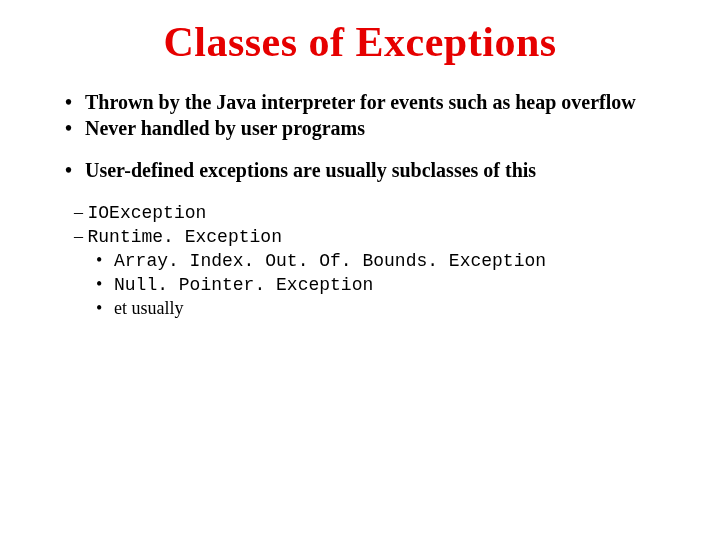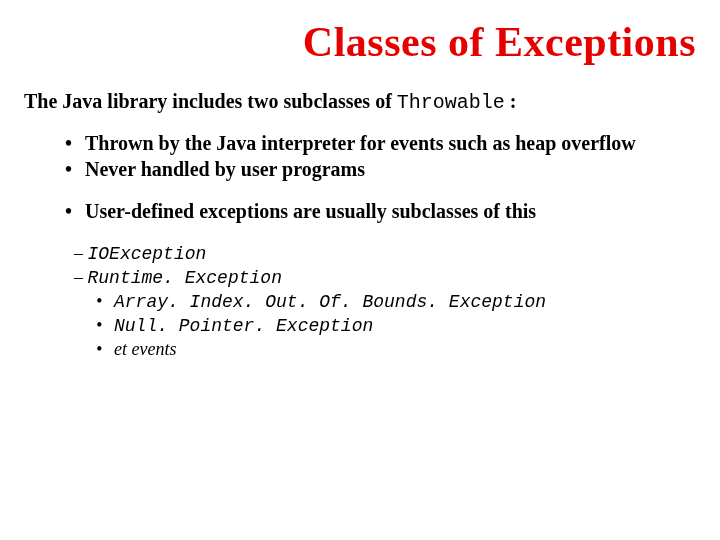--- a/index.html
+++ b/index.html
@@ -13,21 +13,21 @@
     overflow: hidden;
     box-sizing: border-box;
   }
   .slide {
     padding: 12px 24px 0 24px;
   }
   .title {
     color: #e60000;
     font-size: 42px;
     font-weight: bold;
-    text-align: right;
+    text-align: center;
     margin: 6px 0 24px 0;
     letter-spacing: 0.5px;
   }
   .intro {
     font-size: 20px;
     font-weight: bold;
     margin: 0 0 4px 0;
   }
   .code {
     font-family: "Courier New", Courier, monospace;
@@ -55,21 +55,20 @@
   }
   ul.bul > li::before {
     content: "•";
     position: absolute;
     left: 6px;
     top: 0;
   }
   .sub {
     padding-left: 32px;
     font-size: 18px;
-    font-style: italic;
   }
   .sub .dashline {
     font-weight: normal;
   }
   .sub .dashline .code {
     font-family: "Courier New", Courier, monospace;
   }
   ul.subbul {
     list-style: none;
     padding: 0 0 0 22px;
@@ -91,23 +90,20 @@
     font-family: "Courier New", Courier, monospace;
   }
 </style>
 </head>
 <body>
 
 <div class="slide">
 
   <div class="title">Classes of Exceptions</div>
 
-  <div class="intro">
-    <span>The Java library includes two subclasses of </span><span class="code">Throwable</span><span> :</span>
-  </div>
 
   <div class="body">
 
     <ul class="bul">
       <li>Thrown by the Java interpreter for events such as heap overflow</li>
       <li>Never handled by user programs</li>
     </ul>
 
     <ul class="bul">
       <li>User-defined exceptions are usually subclasses of this</li>
@@ -116,18 +112,18 @@
     <div class="sub">
       <div class="dashline">
         <span>– </span><span class="code">IOException</span>
       </div>
       <div class="dashline">
         <span>– </span><span class="code">Runtime. Exception</span>
       </div>
       <ul class="subbul">
         <li><span class="code">Array. Index. Out. Of. Bounds. Exception</span></li>
         <li><span class="code">Null. Pointer. Exception</span></li>
-        <li>et events</li>
+        <li>et usually</li>
       </ul>
     </div>
 
   </div>
 </div>
 
 </body></html>

